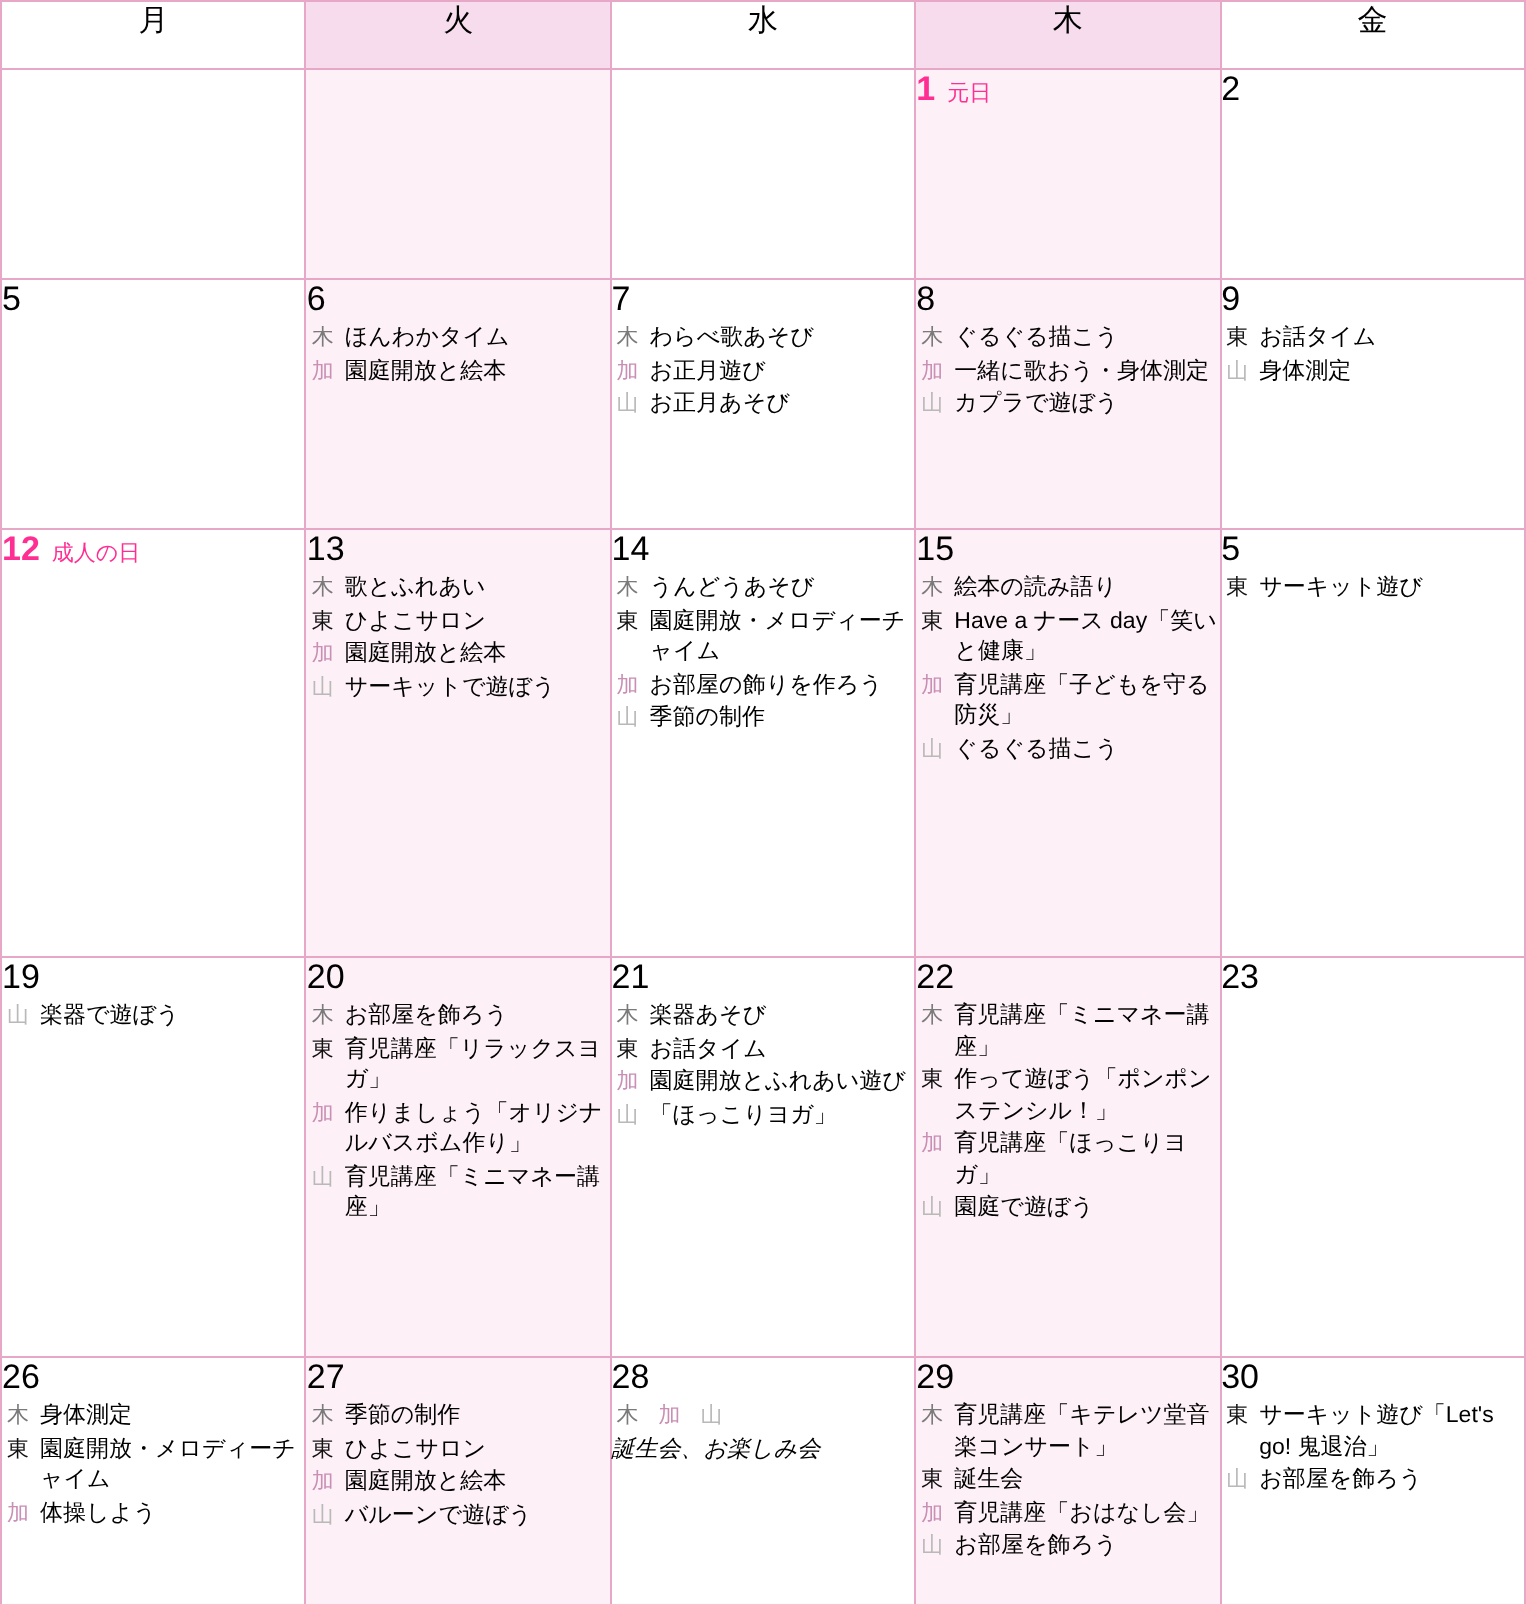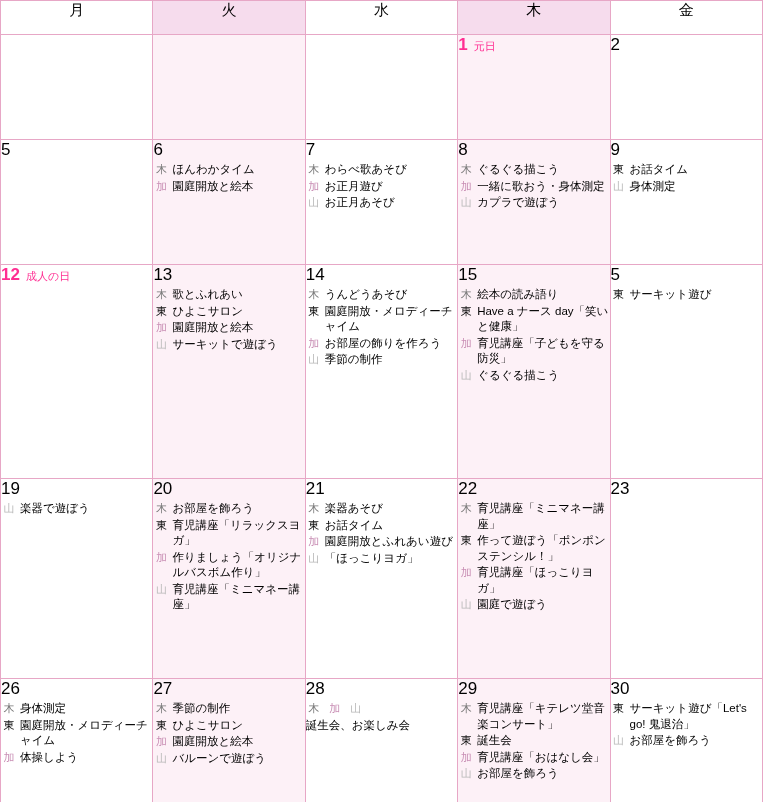--- a/index.html
+++ b/index.html
@@ -83,20 +83,21 @@
   .tag.h { color: #111; }          
   .tag.ka { color: #c98fb5; }      
   .tag.y { color: #b9b9b9; }
   .etext { flex: 1 1 auto; }
   .plain-line {
     font-size: 11.5px;
     line-height: 15.5px;
     color: #000;
     margin-bottom: 16px;
     padding-left: 19px;
+    font-style: italic;
   }
   .taglist { display: flex; gap: 2px; margin-bottom: 1px; }
 </style>
 </head>
 <body>
 
 <div id="calendar">
   <table class="cal">
     <thead>
       <tr>

